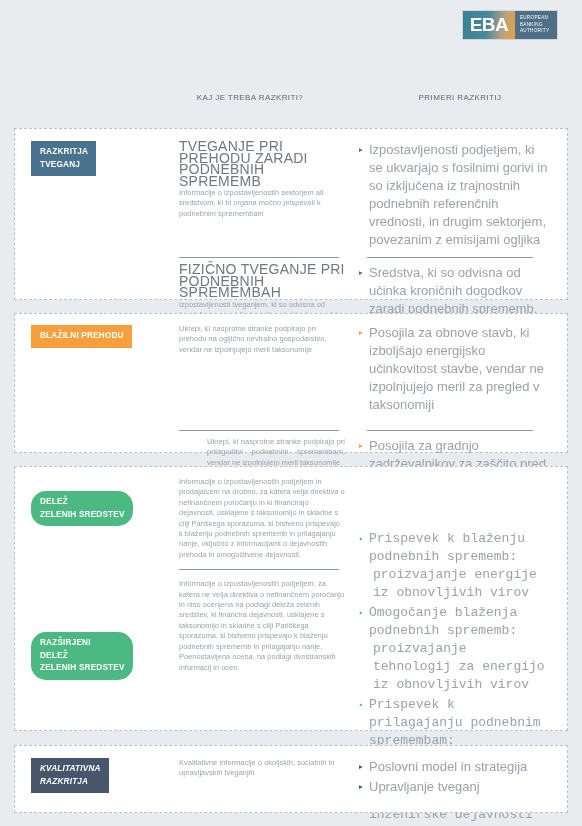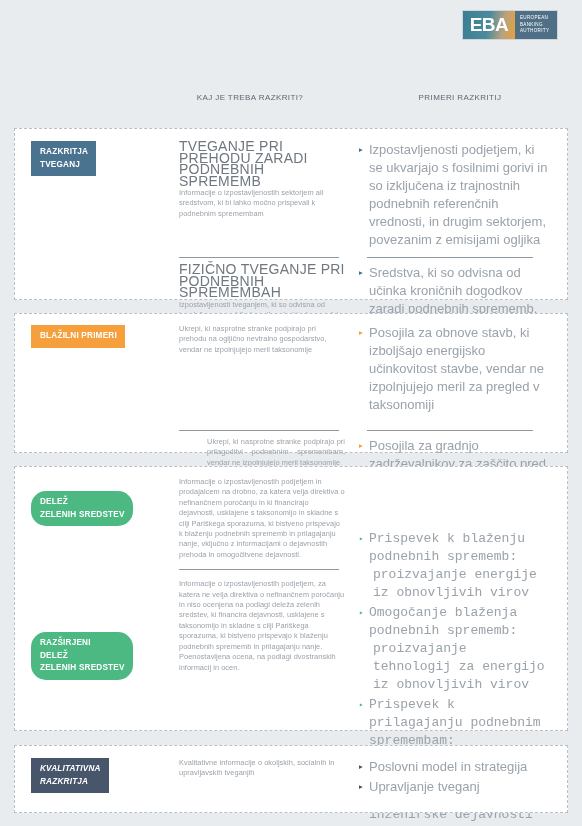--- a/index.html
+++ b/index.html
@@ -202,21 +202,21 @@
 
   <div class="row" style="padding:12px 16px 0 16px;">
     <div class="cell-badge">
       <div class="badge blue">
         <span>RAZKRITJA</span><br>
         <span>TVEGANJ</span>
       </div>
     </div>
     <div class="cell-mid">
       <div class="sub-title">TVEGANJE PRI PREHODU ZARADI PODNEBNIH SPREMEMB</div>
-      <div class="sub-body">Informacije o izpostavljenostih sektorjem ali sredstvom, ki bi lahko močno prispevali k podnebnim spremembam</div>
+      <div class="sub-body">Informacije o izpostavljenostih sektorjem ali sredstvom, ki bi organa močno prispevali k podnebnim spremembam</div>
     </div>
     <div class="cell-right">
       <ul class="bullets b-blue">
         <li>Izpostavljenosti podjetjem, ki se ukvarjajo s fosilnimi gorivi in so izključena iz trajnostnih podnebnih referenčnih vrednosti, in drugim sektorjem, povezanim z emisijami ogljika</li>
       </ul>
     </div>
   </div>
 
   <div class="row" style="padding:0 16px;">
     <div class="cell-badge"></div>
@@ -241,21 +241,21 @@
       </ul>
     </div>
   </div>
 </div>
 
 <div class="card" style="top:313px; height:140px;">
 
   <div class="row" style="padding:10px 16px 0 16px;">
     <div class="cell-badge">
       <div class="badge orange">
-        <span>BLAŽILNI PRIMERI</span>
+        <span>BLAŽILNI PREHODU</span>
       </div>
     </div>
     <div class="cell-mid">
       <div class="sub-body">Ukrepi, ki nasprotne stranke podpirajo pri prehodu na ogljično nevtralno gospodarstvo, vendar ne izpolnjujejo meril taksonomije</div>
     </div>
     <div class="cell-right">
       <ul class="bullets b-orange">
         <li>Posojila za obnove stavb, ki izboljšajo energijsko učinkovitost stavbe, vendar ne izpolnjujejo meril za pregled v taksonomiji</li>
       </ul>
     </div>

